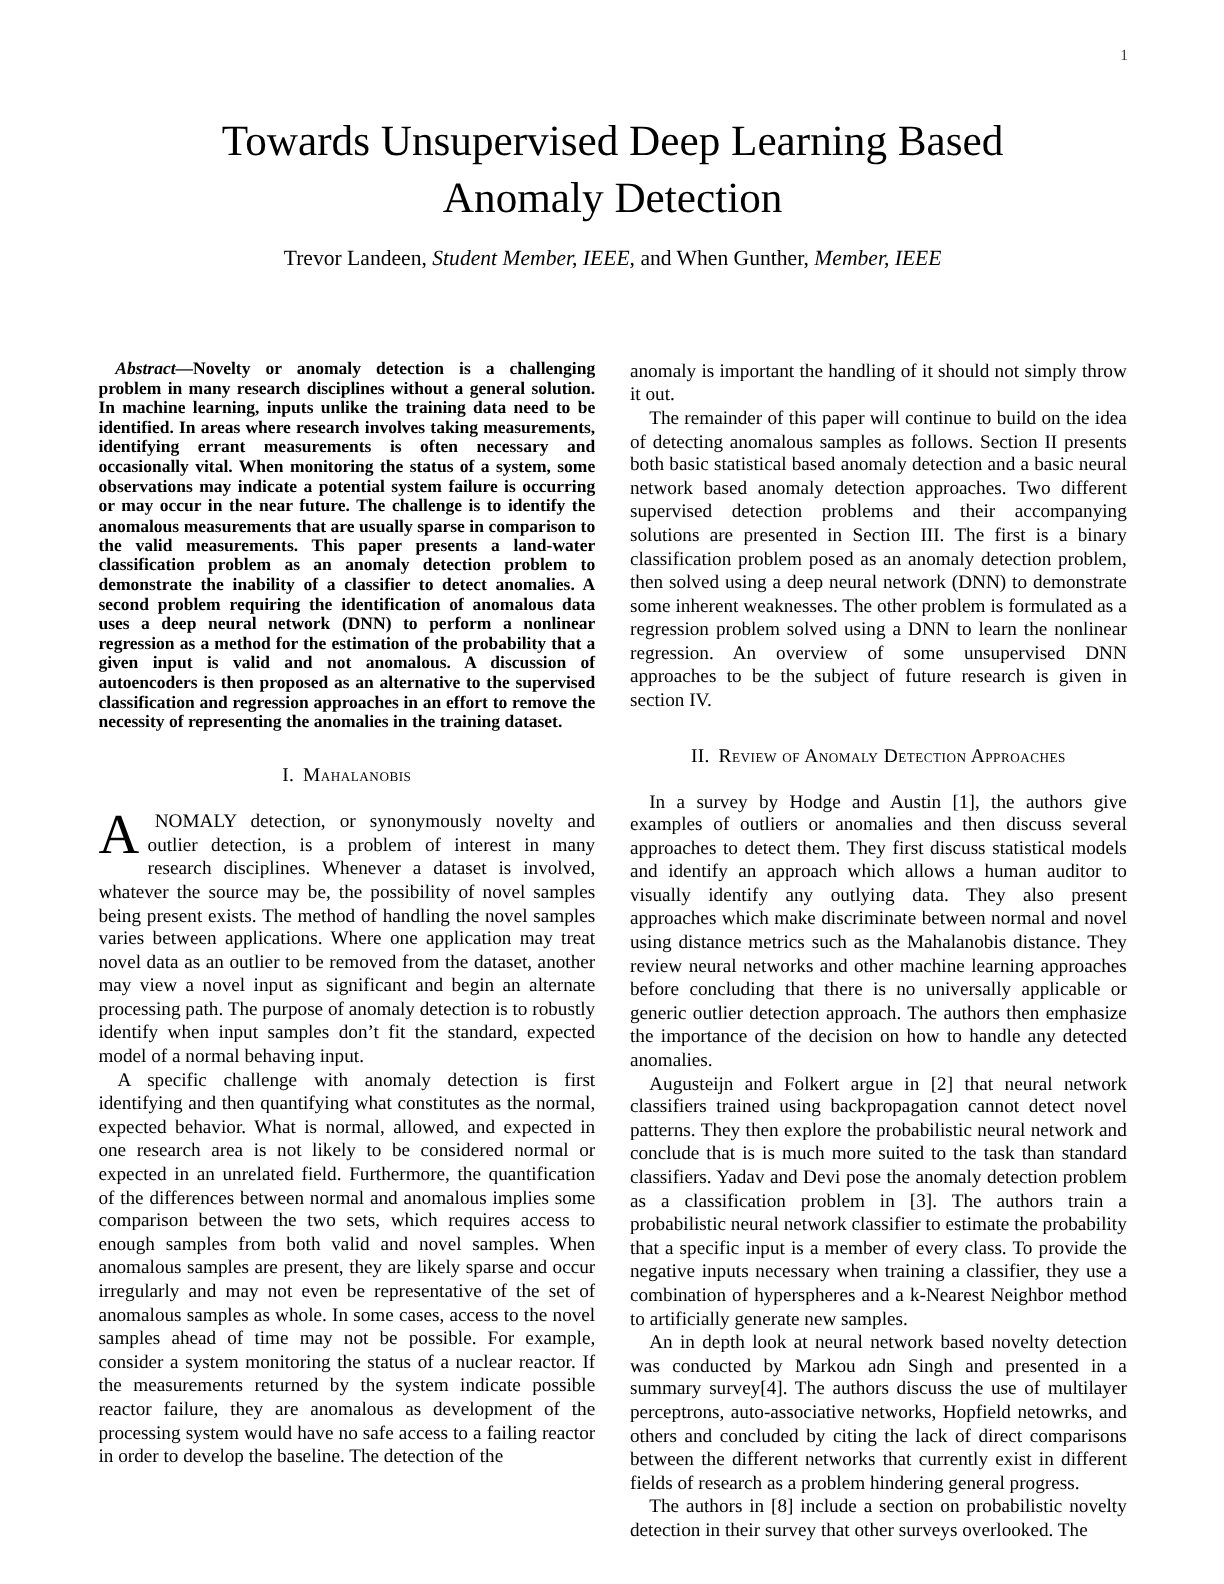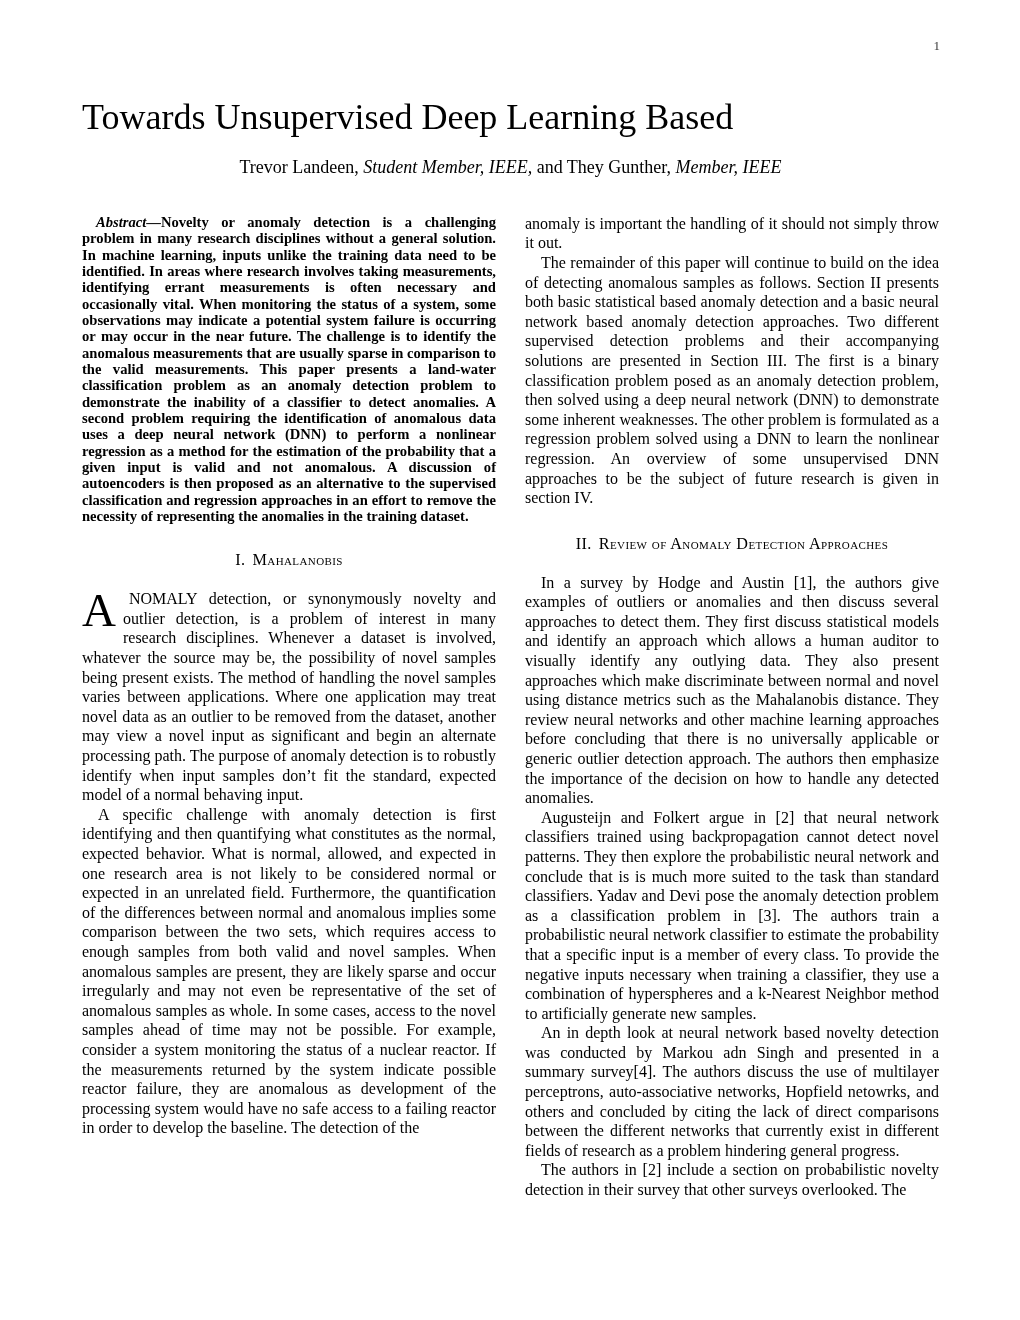--- a/index.html
+++ b/index.html
@@ -19,36 +19,36 @@
     padding: 38px 81px 30px 82px;
   }
   .page-number {
     position: absolute;
     top: 38px;
     right: 80px;
     font-size: 13px;
     color: #3a3a3a;
   }
   .title {
-    text-align: left;
+    text-align: center;
     font-weight: normal;
     font-size: 36px;
     line-height: 1.33;
     margin-top: 56px;
   }
   .byline {
     text-align: center;
     font-size: 18px;
     margin-top: 15px;
   }
   .byline .ital { font-style: italic; margin-top: 22px; }
   .columns {
     display: flex;
     gap: 29px;
-    margin-top: 36px;
+    margin-top: 74px;
   }
   .col {
     width: 420px;
     font-size: 16px;
     line-height: 1.225;
     text-align: justify;
   }
   .abstract {
     font-weight: bold;
     font-size: 14.6px;
@@ -81,24 +81,25 @@
 </style>
 </head>
 <body>
 
 <div class="page">
 
   <div class="page-number">1</div>
 
   <h1 class="title">
     <span>Towards Unsupervised Deep Learning Based</span><br>
+    <span>Anomaly Detection</span>
   </h1>
 
   <div class="byline">
-    <span>Trevor Landeen, </span><span class="ital">Student Member, IEEE,</span><span> and They Gunther,  </span><span class="ital">Member, IEEE</span>
+    <span>Trevor Landeen, </span><span class="ital">Student Member, IEEE,</span><span> and When Gunther,  </span><span class="ital">Member, IEEE</span>
   </div>
 
   <div class="columns">
 
     <div class="col">
 
       <p class="abstract"><span class="abs-label">Abstract</span><span>—Novelty or anomaly detection is a challenging problem in many research disciplines without a general solution. In machine learning, inputs unlike the training data need to be identified. In areas where research involves taking measurements, identifying errant measurements is often necessary and occasionally vital. When monitoring the status of a system, some observations may indicate a potential system failure is occurring or may occur in the near future. The challenge is to identify the anomalous measurements that are usually sparse in comparison to the valid measurements. This paper presents a land-water classification problem as an anomaly detection problem to demonstrate the inability of a classifier to detect anomalies. A second problem requiring the identification of anomalous data uses a deep neural network (DNN) to perform a nonlinear regression as a method for the estimation of the probability that a given input is valid and not anomalous. A discussion of autoencoders is then proposed as an alternative to the supervised classification and regression approaches in an effort to remove the necessity of representing the anomalies in the training dataset.</span></p>
 
       <h2 class="sec-head">
         <span class="numeral">I.</span><span class="sc">Mahalanobis</span>
@@ -119,19 +120,19 @@
       <h2 class="sec-head">
         <span class="numeral">II.</span><span class="sc">Review of Anomaly Detection Approaches</span>
       </h2>
 
       <p class="para">In a survey by Hodge and Austin [1], the authors give examples of outliers or anomalies and then discuss several approaches to detect them. They first discuss statistical models and identify an approach which allows a human auditor to visually identify any outlying data. They also present approaches which make discriminate between normal and novel using distance metrics such as the Mahalanobis distance. They review neural networks and other machine learning approaches before concluding that there is no universally applicable or generic outlier detection approach. The authors then emphasize the importance of the decision on how to handle any detected anomalies.</p>
 
       <p class="para">Augusteijn and Folkert argue in [2] that neural network classifiers trained using backpropagation cannot detect novel patterns. They then explore the probabilistic neural network and conclude that is is much more suited to the task than standard classifiers. Yadav and Devi pose the anomaly detection problem as a classification problem in [3]. The authors train a probabilistic neural network classifier to estimate the probability that a specific input is a member of every class. To provide the negative inputs necessary when training a classifier, they use a combination of hyperspheres and a k-Nearest Neighbor method to artificially generate new samples.</p>
 
       <p class="para">An in depth look at neural network based novelty detection was conducted by Markou adn Singh and presented in a summary survey[4]. The authors discuss the use of multilayer perceptrons, auto-associative networks, Hopfield netowrks, and others and concluded by citing the lack of direct comparisons between the different networks that currently exist in different fields of research as a problem hindering general progress.</p>
 
-      <p class="para">The authors in [2] include a section on probabilistic novelty detection in their survey that other surveys overlooked. The</p>
+      <p class="para">The authors in [8] include a section on probabilistic novelty detection in their survey that other surveys overlooked. The</p>
 
     </div>
 
   </div>
 
 </div>
 
 </body></html>

